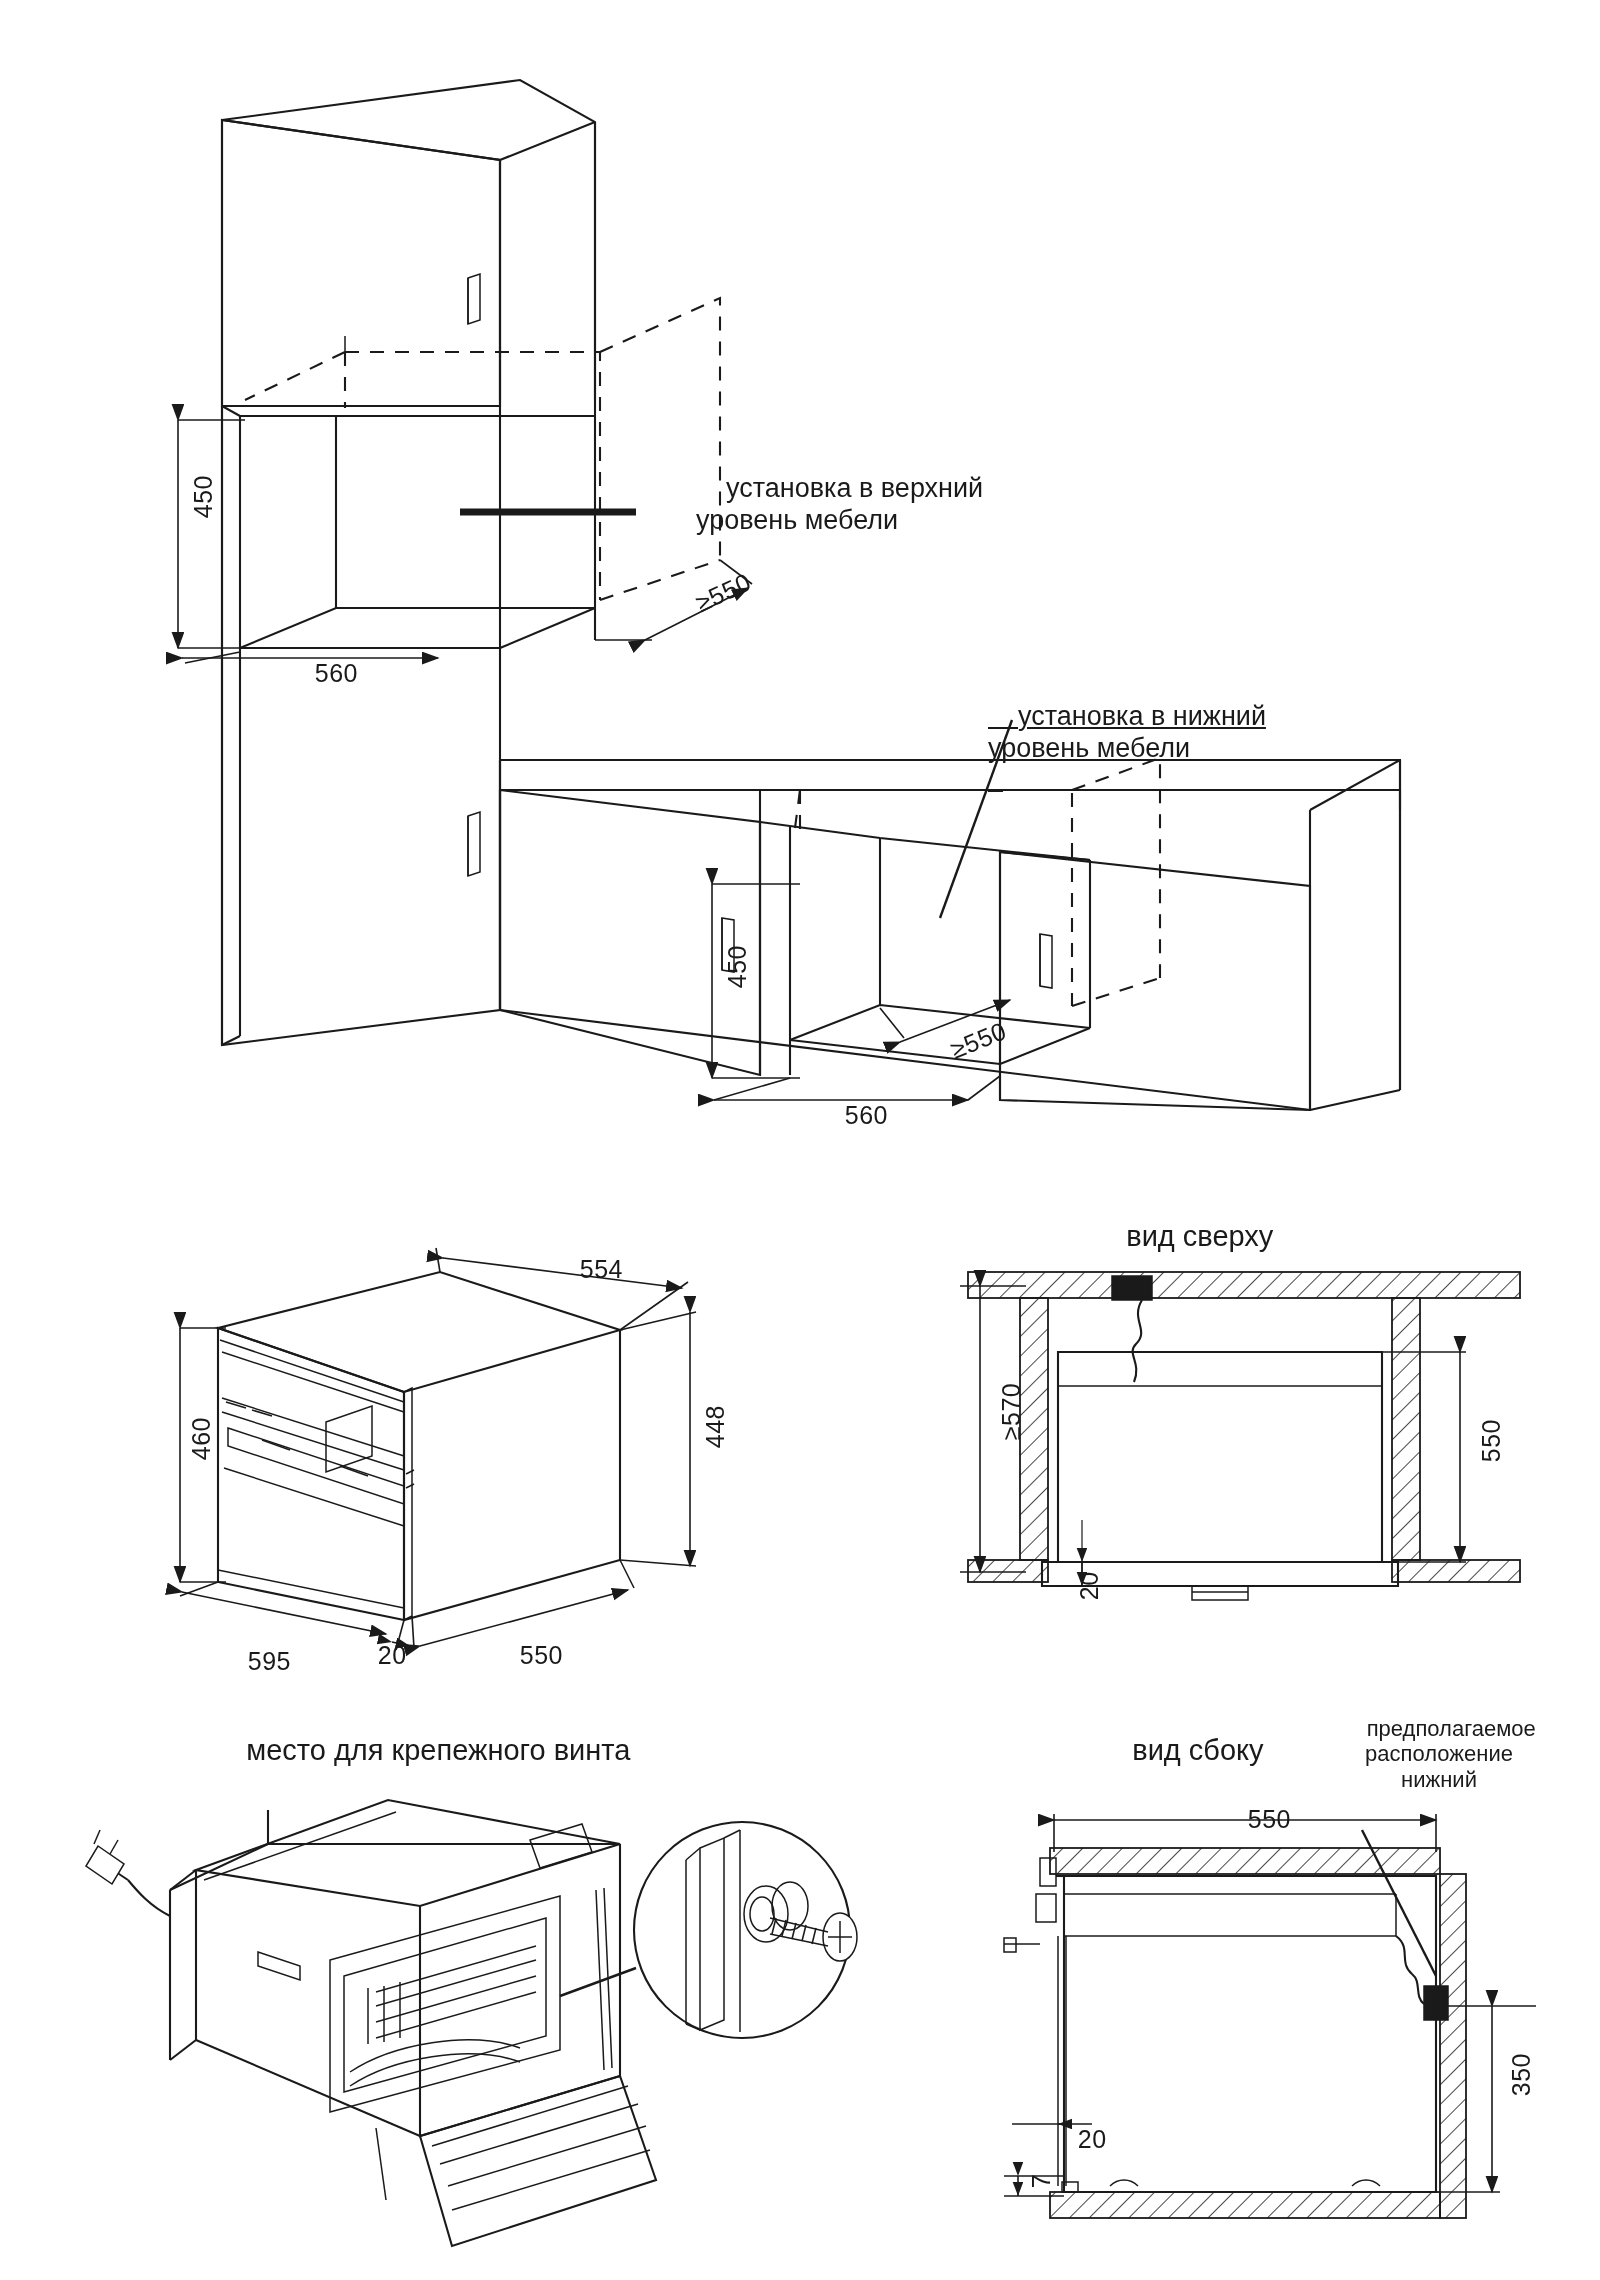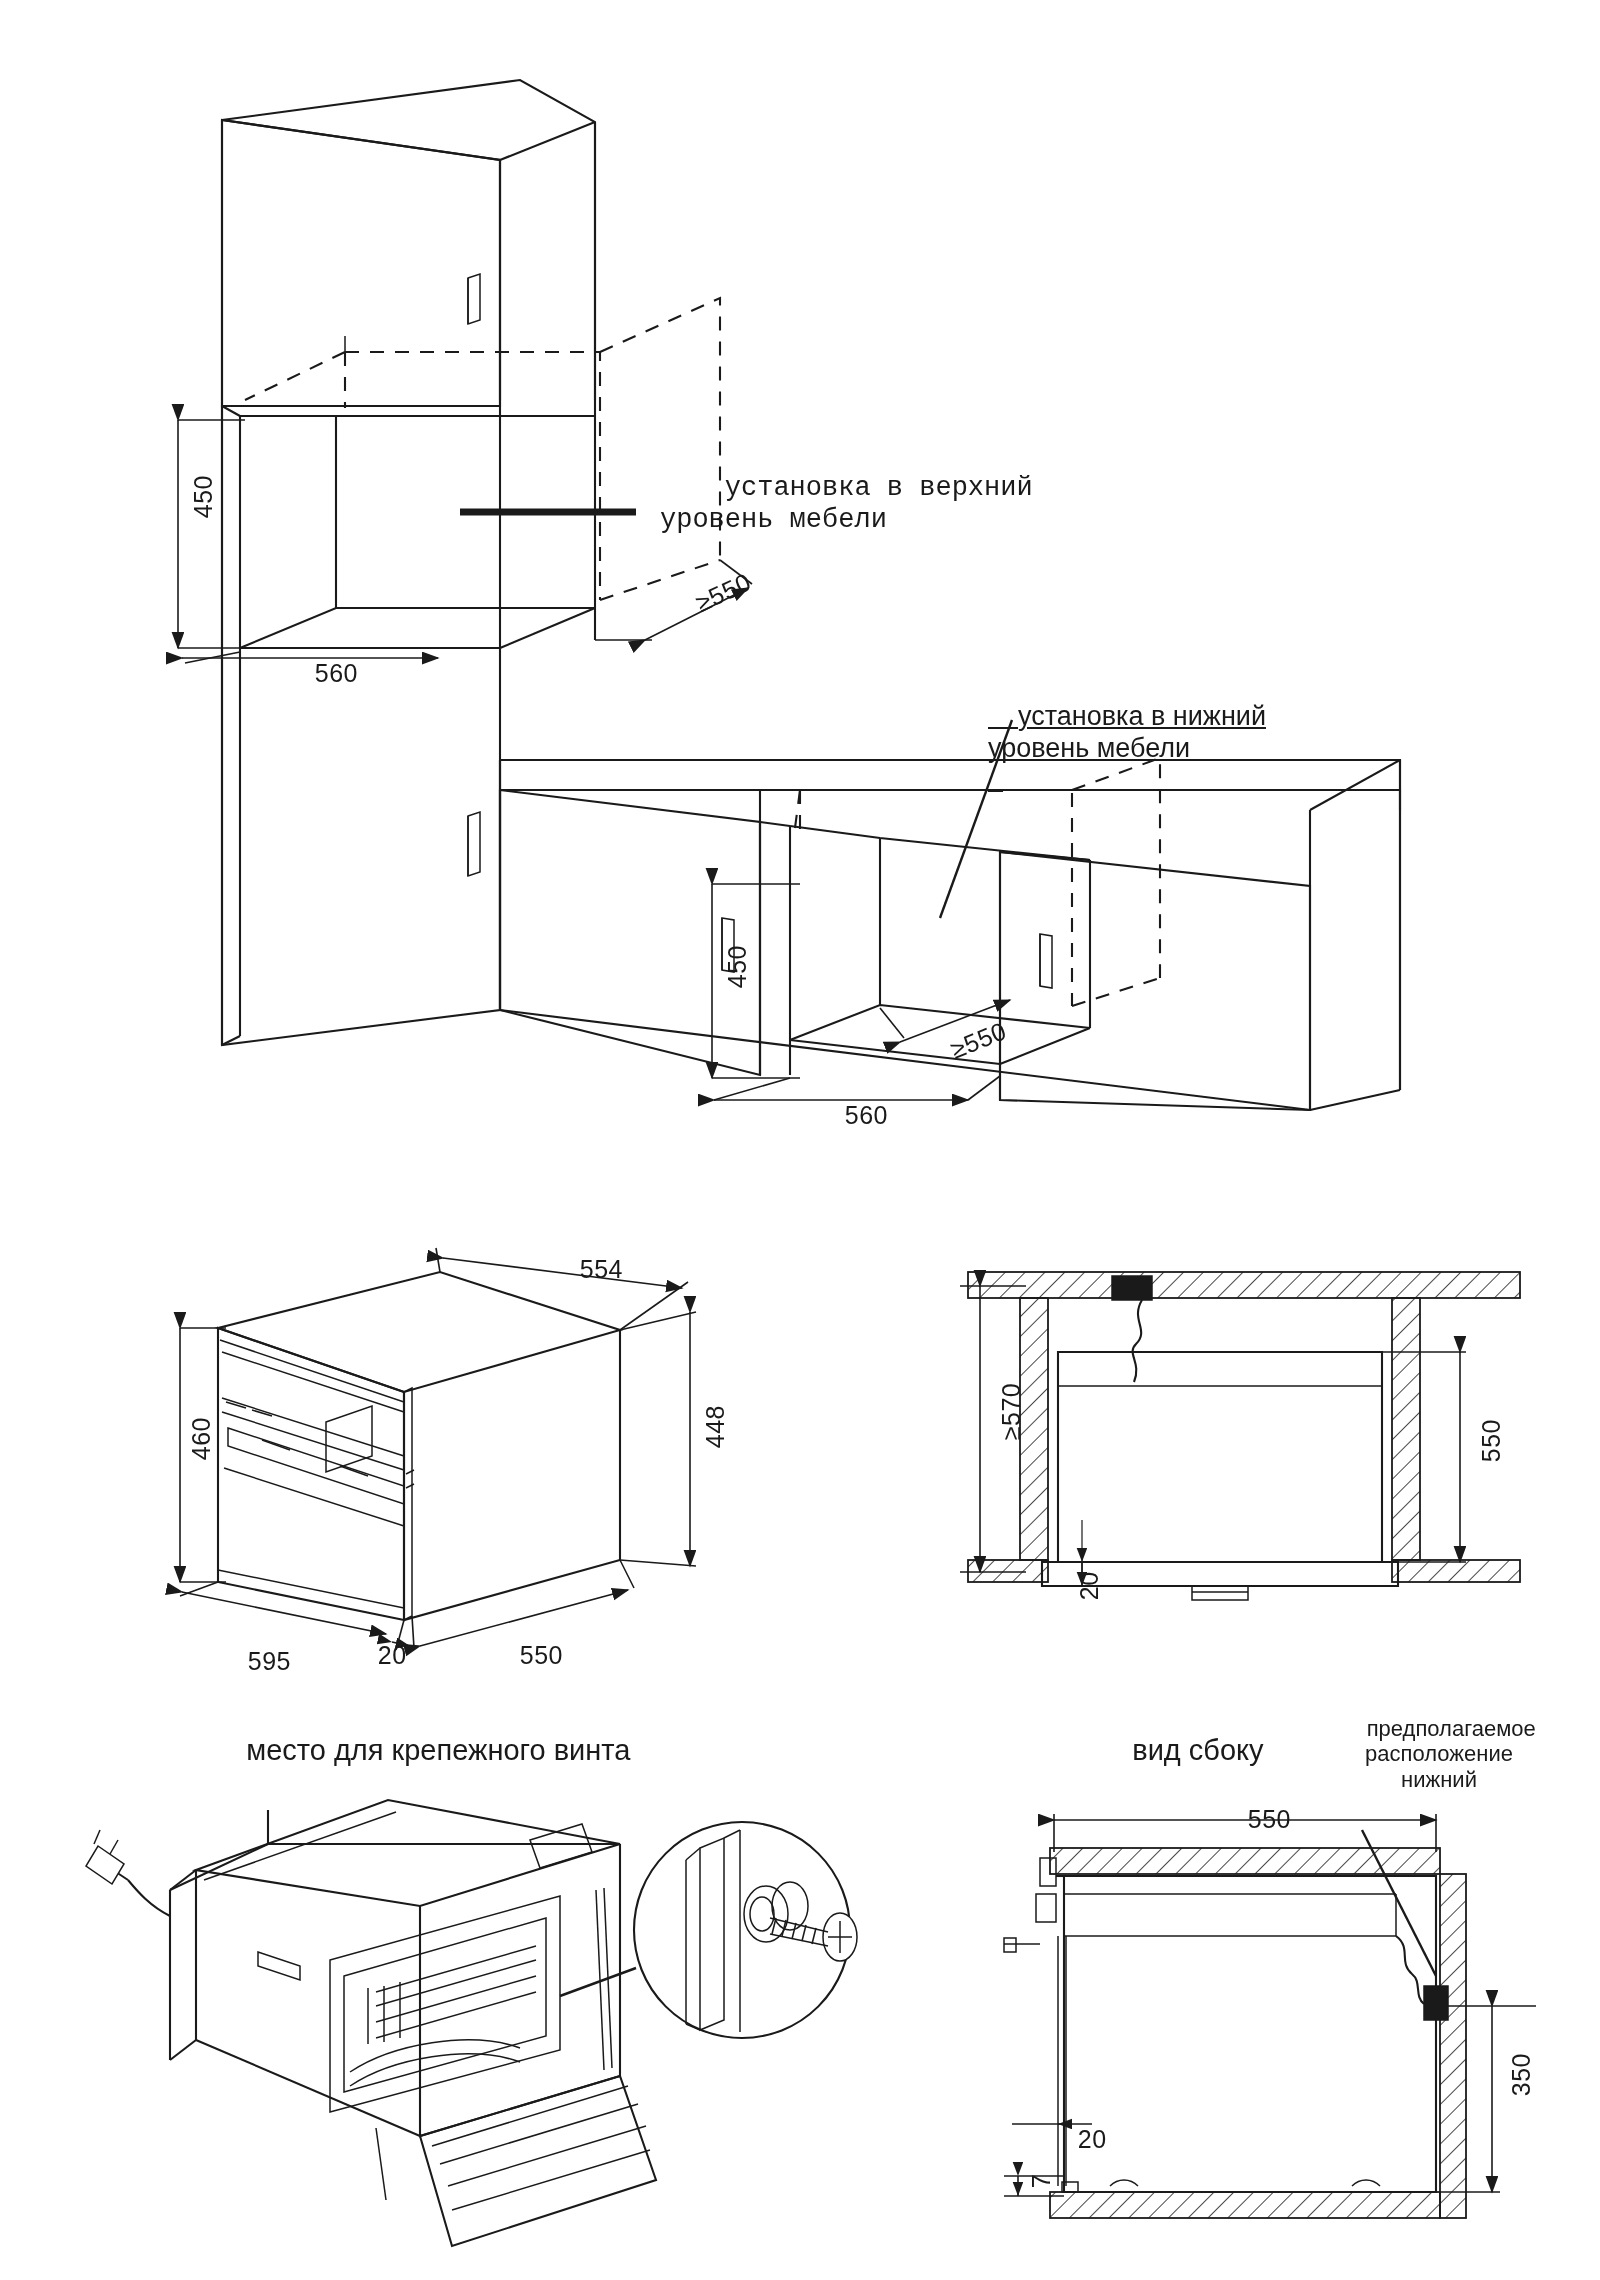--- a/index.html
+++ b/index.html
@@ -391,21 +391,21 @@
 
       <path class="dim" d="M1004,2176 L1064,2176"></path>
       <path class="dim" d="M1004,2196 L1064,2196"></path>
       <path class="dim" marker-start="url(#arS)" marker-end="url(#arS)" d="M1018,2176 L1018,2196"></path>
 
       <path class="lead" d="M1436,1976 L1362,1830"></path>
     </g>
 
   </svg>
 
-  <div class="txt note" style="left:660px; top:442px;font-family:Liberation Mono, monospace;">
+  <div class="txt note" style="left:696px; top:442px;">
     <span>установка в верхний
 уровень мебели</span>
   </div>
 
   <div class="txt note" style="left:988px; top:670px;text-decoration:underline;">
     <span>установка в нижний
 уровень мебели</span>
   </div>
 
   <div class="txt dimtxt rot90" style="left:160px; top:548px;">
@@ -440,20 +440,23 @@
   <div class="txt dimtxt" style="left:218px; top:1618px;">
     <span>595</span>
   </div>
   <div class="txt dimtxt" style="left:348px; top:1612px;">
     <span>20</span>
   </div>
   <div class="txt dimtxt" style="left:490px; top:1612px;">
     <span>550</span>
   </div>
 
+  <div class="txt heading" style="left:1094px; top:1186px;">
+    <span>вид сверху</span>
+  </div>
   <div class="txt dimtxt rot90" style="left:968px; top:1470px;">
     <span>≥570</span>
   </div>
   <div class="txt dimtxt rot90" style="left:1448px; top:1492px;">
     <span>550</span>
   </div>
   <div class="txt dimtxt rot90" style="left:1046px; top:1630px;">
     <span>20</span>
   </div>
 

